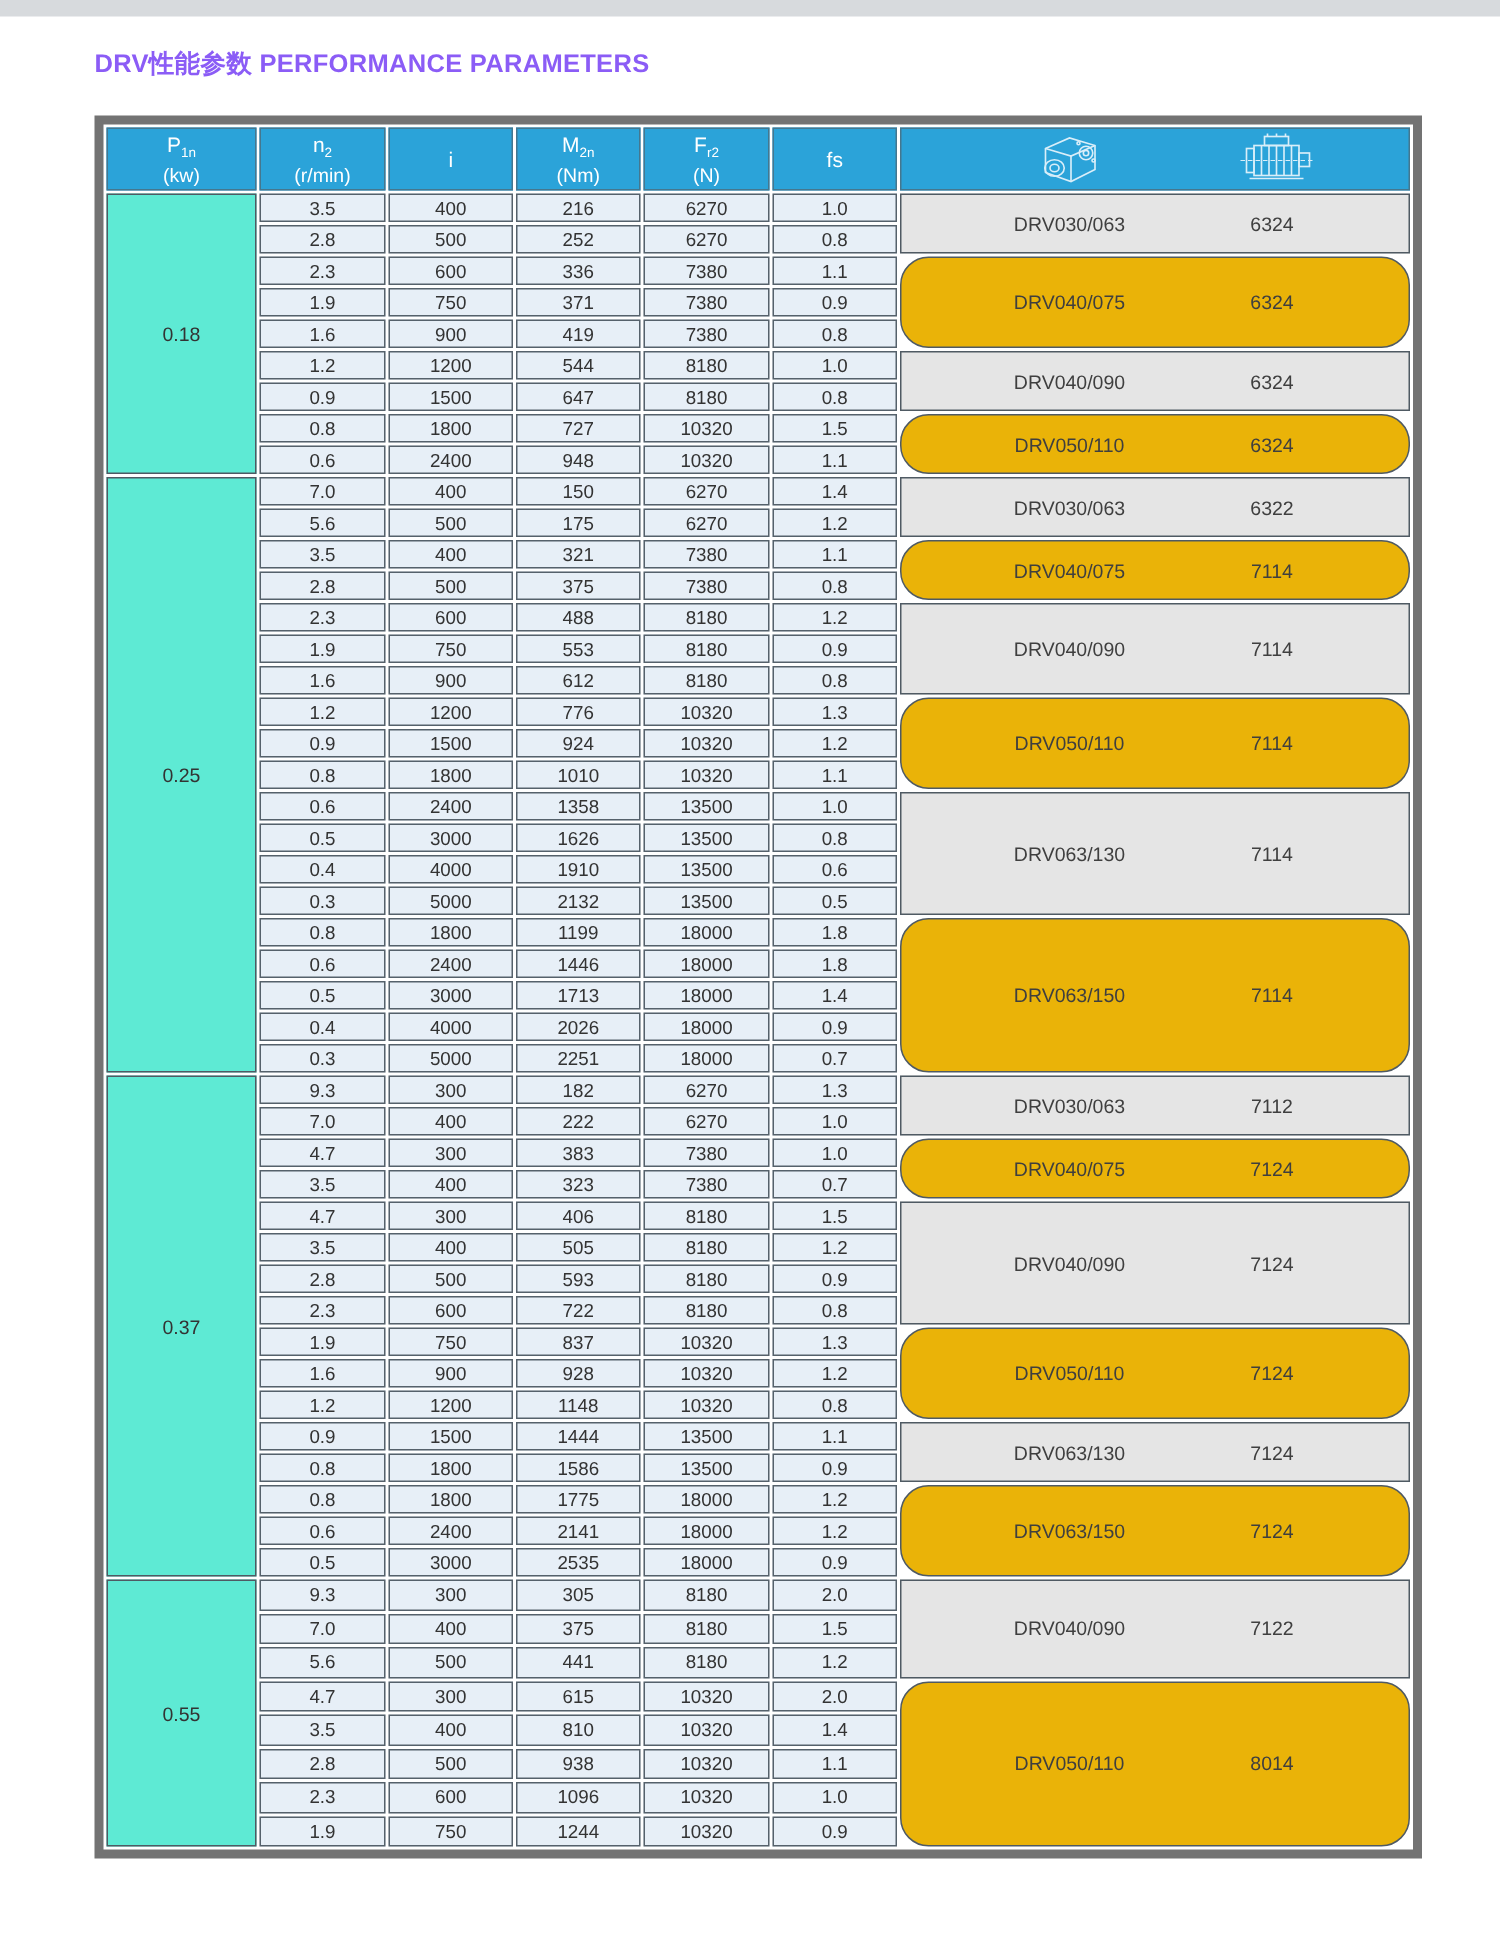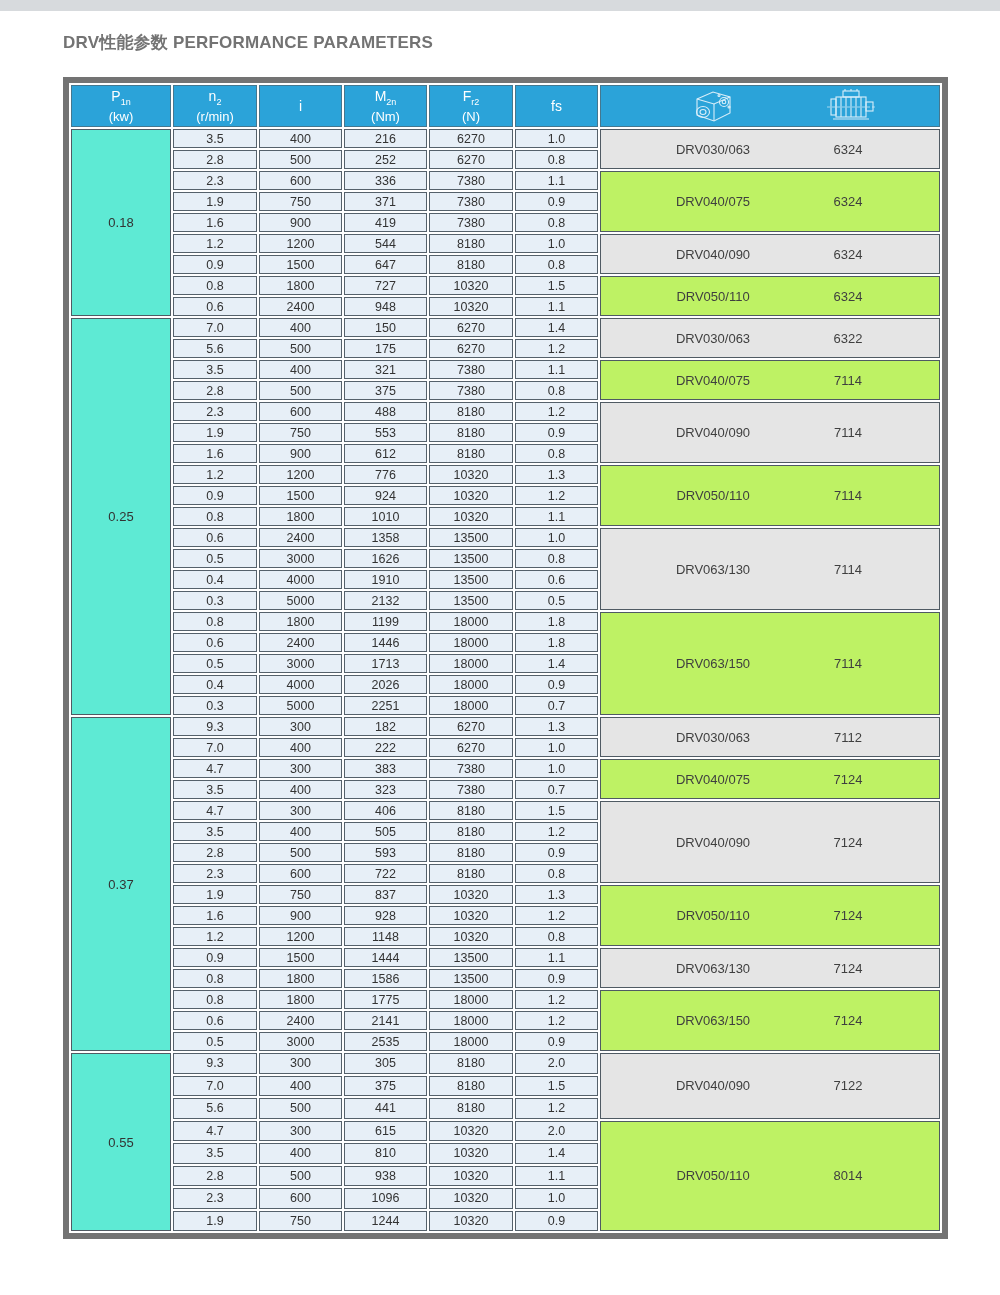--- a/index.html
+++ b/index.html
@@ -27,21 +27,21 @@
     display: inline-block;
     color: #17397c;
     font-size: 34px;
     letter-spacing: 0.5px;
     transform: scale(0.82, 1.05);
     transform-origin: 0 75%;
   }
   .subtitle {
     margin: 7px 0 0 0;
     font-size: 17px; font-weight: bold;
-    color: #737373; letter-spacing: 0.2px;
+    color: #8b5cf6; letter-spacing: 0.2px;
     line-height: 22px;
   }
 
   
   table.sel {
     margin-top: 23px;
     border-collapse: separate;
     border-spacing: 2px;
     background: #ffffff;
     border: 6px solid #737373;
@@ -81,21 +81,21 @@
     font-size: 13px;
     color: #333333;
     padding: 0;
   }
   td.group-cell {
     border: 1px solid #4f5a63;
     background: #e5e5e5;
     padding: 0;
     vertical-align: middle;
   }
-  td.group-cell.alt { background: #bef264; }
+  td.group-cell.alt { background: #eab308; border-radius: 19px; }
 
   .split { display: flex; align-items: center; width: 100%; }
   .split .slot-a { width: 224px; text-align: center; }
   .split .slot-b { width: 46px;  text-align: center; }
   .drv-model, .motor-code { font-size: 13px; color: #3f3f3f; }
 
   .icon-wrap svg { display: block; margin: 0 auto; }
 </style>
 </head>
 <body>

